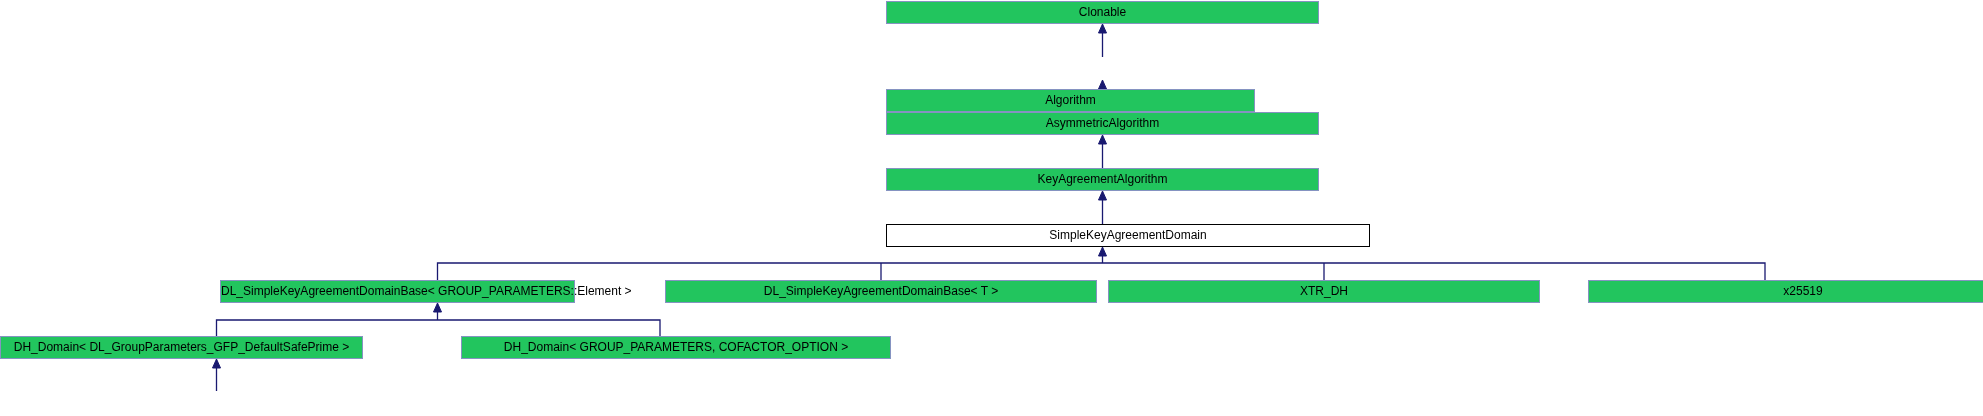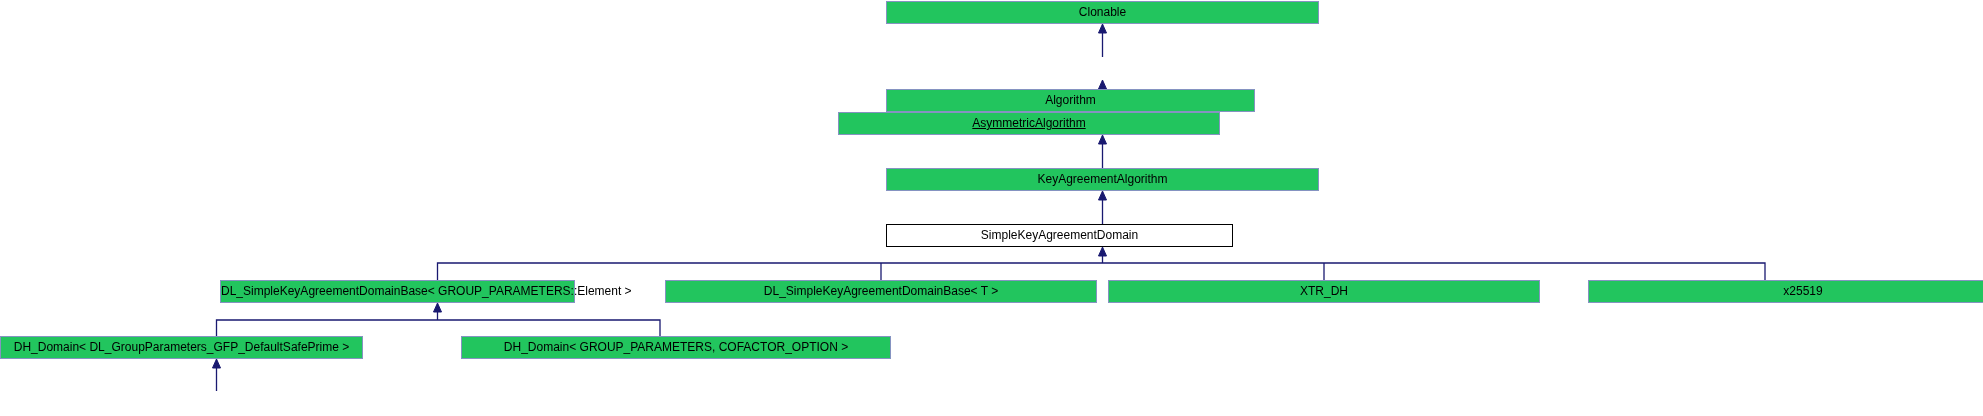--- a/index.html
+++ b/index.html
@@ -35,23 +35,23 @@
     width: 1983px;
     height: 416px;
     pointer-events: none;
   }
   #edges path { stroke: #191970; stroke-width: 1.3; fill: none; }
   #edges polygon { fill: #191970; stroke: #191970; }
 
   
   #n0  { left: 886px;  top: 1px;   width: 433px; }
   #n1  { left: 886px;  top: 57px;  width: 369px; margin-top: 32px; }
-  #n2  { left: 838px;  top: 112px; width: 382px; text-decoration: underline; }
+  #n2  { left: 886px;  top: 112px; width: 433px; }
   #n3  { left: 886px;  top: 168px; width: 433px; }
-  #n4  { left: 886px;  top: 224px; width: 347px; }
+  #n4  { left: 886px;  top: 224px; width: 484px; }
   #n5  { left: 220px;  top: 280px; width: 355px; }
   #n6  { left: 665px;  top: 280px; width: 432px; }
   #n7  { left: 1108px; top: 280px; width: 432px; }
   #n8  { left: 1588px; top: 280px; width: 430px; }
   #n9  { left: 0px;    top: 336px; width: 363px; }
   #n10 { left: 445px;  top: 336px; width: 430px; margin-left: 16px; }
   #n11 { left: 0px;    top: 391px; width: 433px; }
 </style>
 </head>
 <body>

